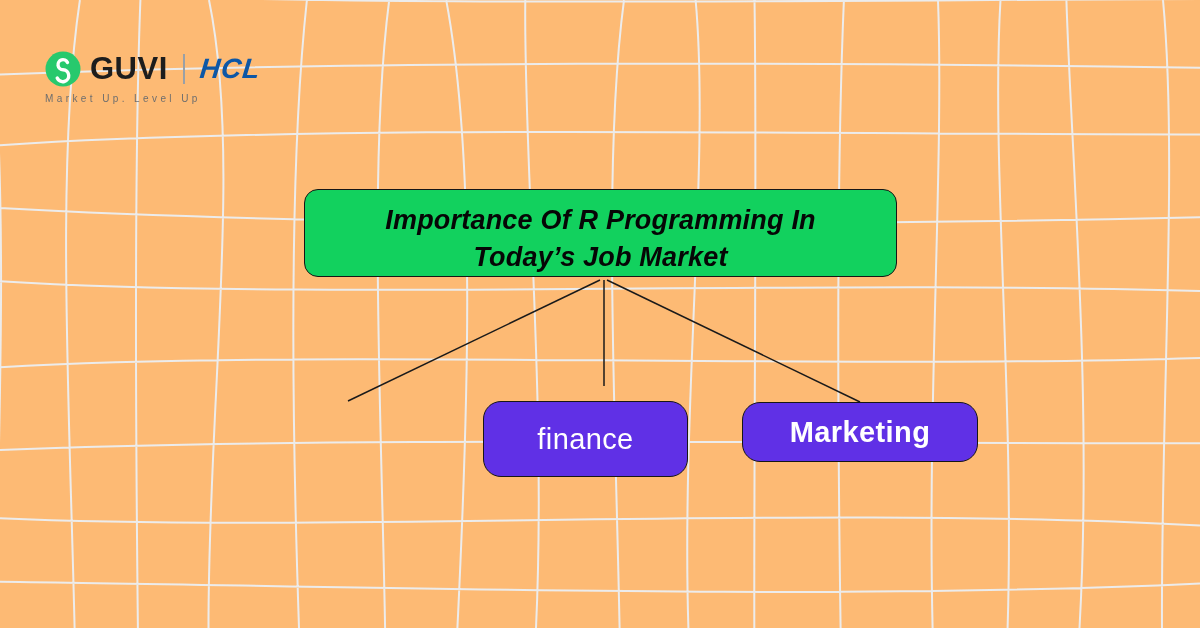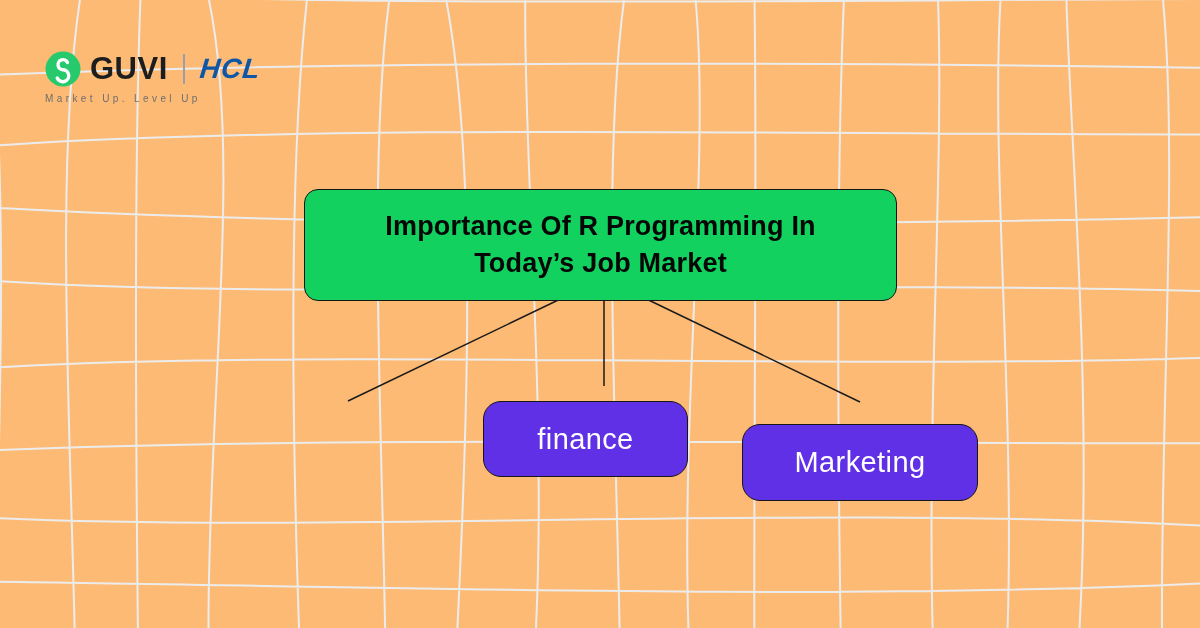--- a/index.html
+++ b/index.html
@@ -65,27 +65,28 @@
     left: 0; top: 0;
     width: 1200px; height: 628px;
   }
 
   
   .root-node {
     position: absolute;
     left: 304px;
     top: 189px;
     width: 593px;
-    height: 112px;
+    height: 88px;
     border: 1.6px solid #161616;
     border-radius: 14px;
     display: flex;
-    align-items: center;
+    align-items: flex-end;
     justify-content: center;
     text-align: center;
+    font-style: italic;
   }
   .root-node .root-label {
     display: inline-block;
     max-width: 520px;
     font-size: 27px;
     line-height: 37px;
     font-weight: 700;
     color: #060606;
     letter-spacing: 0.2px;
   }
@@ -97,21 +98,21 @@
     display: flex;
     align-items: center;
     justify-content: center;
     color: #ffffff;
     font-size: 29px;
     font-weight: 400;
     letter-spacing: 0.4px;
   }
   .child-node.healthcare { left: 212px; top: 402px; width: 203px; height: 75px; }
   .child-node.finance    { left: 483px; top: 401px; width: 205px; height: 76px; border-radius: 18px; }
-  .child-node.marketing  { left: 742px; top: 424px; width: 236px; height: 77px; }
+  .child-node.marketing  { left: 742px; top: 402px; width: 236px; height: 60px; font-weight: bold; }
 </style>
 </head>
 <body>
 
 <div class="canvas" style="background: #fdba74;">
 
   <svg class="grid" viewBox="0 0 1200 628" fill="none">
     <path id="grid-path" stroke="#ececec" stroke-width="2" fill="none" d="M-12.0,0 C8.0,160 0.7,400 -5.6,628 M79.9,0 C55.9,160 69.3,400 74.6,628 M140.4,0 C134.2,160 135.4,400 137.9,628 M209.0,0 C242.0,160 208.0,400 208.5,628 M306.9,0 C289.6,160 291.2,400 299.0,628 M389.2,0 C368.5,160 381.0,400 385.1,628 M446.2,0 C476.0,160 468.6,400 457.4,628 M525.3,0 C523.3,160 546.6,400 536.0,628 M624.0,0 C602.8,160 615.1,400 619.6,628 M695.6,0 C710.0,160 681.2,400 688.4,628 M754.5,0 C757.0,160 754.0,400 754.3,628 M843.9,0 C837.1,160 837.3,400 840.6,628 M938.0,0 C944.0,160 927.2,400 932.6,628 M1000.5,0 C990.8,160 1014.7,400 1007.6,628 M1066.4,0 C1071.4,160 1092.5,400 1079.5,628 M1163.0,0 C1177.9,160 1160.9,400 1162.0,628 M1248.3,0 C1224.5,160 1227.1,400 1237.7,628 M0,-10.0 C320,8.0 820,0.1 1200,-1.0 M0,74.6 C320,60.9 820,61.9 1200,67.8 M0,145.2 C320,123.9 820,134.4 1200,134.5 M0,208.1 C320,226.4 820,226.3 1200,217.3 M0,281.2 C320,301.0 820,278.9 1200,291.1 M0,367.2 C320,348.6 820,370.0 1200,357.9 M0,450.0 C320,436.5 820,443.6 1200,443.2 M0,518.2 C320,533.0 820,504.6 1200,525.6 M0,581.7 C320,585.3 820,601.7 1200,583.5 M0,657.4 C320,649.1 820,658.1 1200,653.3 "></path>
   </svg>
 

